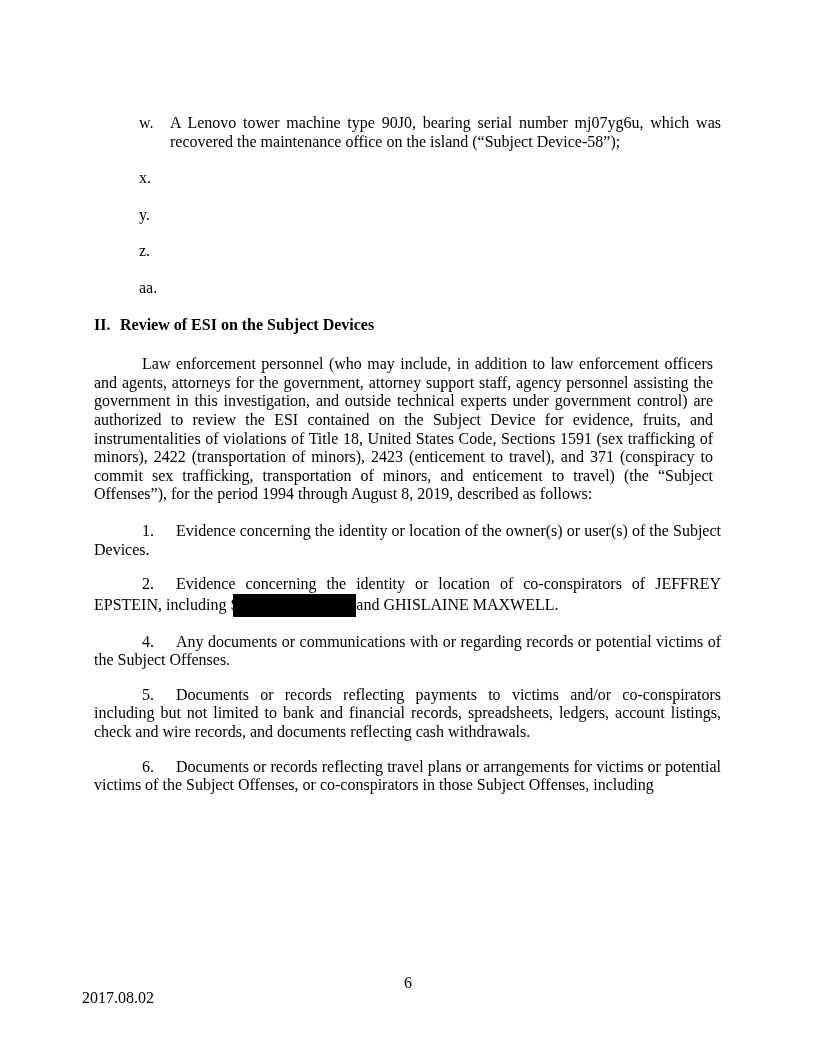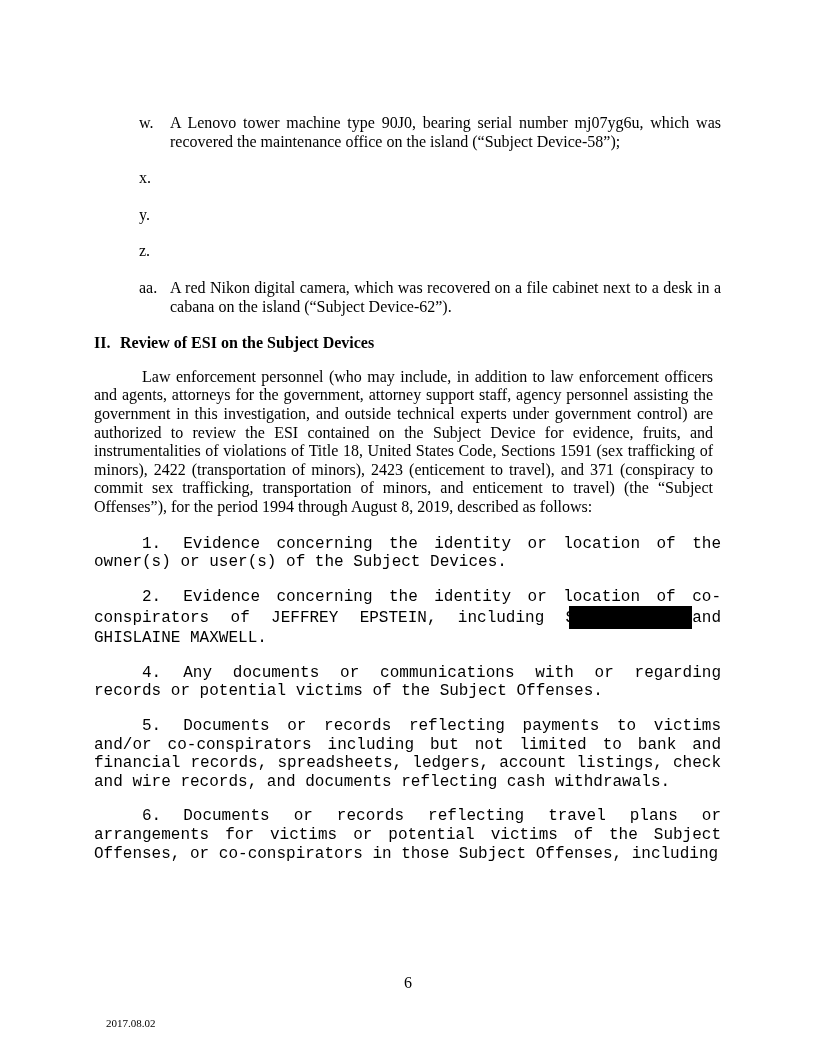--- a/index.html
+++ b/index.html
@@ -27,39 +27,38 @@
   }
   .marker {
     flex: none;
     width: 31px;
   }
   .item-text {
     flex: 1;
     text-align: justify;
   }
   .section-heading {
-    margin: 0 0 15px 0;
+    margin: 0 0 21px 0;
     font-size: 16px;
     font-weight: bold;
     line-height: 18.6px;
   }
   .sec-num {
     display: inline-block;
     width: 26px;
   }
   .body-para {
     margin: 0 8px 18px 0;
     text-align: justify;
     text-indent: 48px;
   }
   .numbered {
     margin: 0 0 16px 0;
     text-align: justify;
     text-indent: 48px;
-    font-family: Liberation Mono, monospace;
   }
   .numbered:last-child { margin-bottom: 12px; }
   .tab {
     display: inline-block;
     width: 22px;
   }
   .redaction {
     display: inline-block;
     width: 123px;
     height: 23px;
@@ -73,24 +72,23 @@
     position: absolute;
     top: 974px;
     left: 0;
     width: 100%;
     text-align: center;
     font-size: 16px;
   }
   .footer-date {
     position: absolute;
     top: 991px;
-    left: 106px;
-    font-size: 11px;
+    left: 82px;
+    font-size: 16px;
     line-height: 14px;
-    margin-top: 25px;
   }
 </style>
 </head>
 <body>
 
 <div class="page">
   <div class="content">
 
     <div>
       <div class="list-item">
@@ -101,21 +99,20 @@
         <span class="marker">x.</span>
       </div>
       <div class="list-item">
         <span class="marker">y.</span>
       </div>
       <div class="list-item">
         <span class="marker">z.</span>
       </div>
       <div class="list-item">
         <span class="marker">aa.</span>
-        <span class="item-text">A red Nikon digital camera, which was recovered on a file cabinet next to a desk in a cabana on the island (“Subject Device-62”).</span>
       </div>
     </div>
 
     <h2 class="section-heading">
       <span class="sec-num">II.</span><span>Review of ESI on the Subject Devices</span>
     </h2>
 
     <p class="body-para">Law enforcement personnel (who may include, in addition to law enforcement officers and agents, attorneys for the government, attorney support staff, agency personnel assisting the government in this investigation, and outside technical experts under government control) are authorized to review the ESI contained on the Subject Device for evidence, fruits, and instrumentalities of violations of Title 18, United States Code, Sections 1591 (sex trafficking of minors), 2422 (transportation of minors), 2423 (enticement to travel), and 371 (conspiracy to commit sex trafficking, transportation of minors, and enticement to travel) (the “Subject Offenses”), for the period 1994 through August 8, 2019, described as follows:</p>
 
     <p class="numbered">

